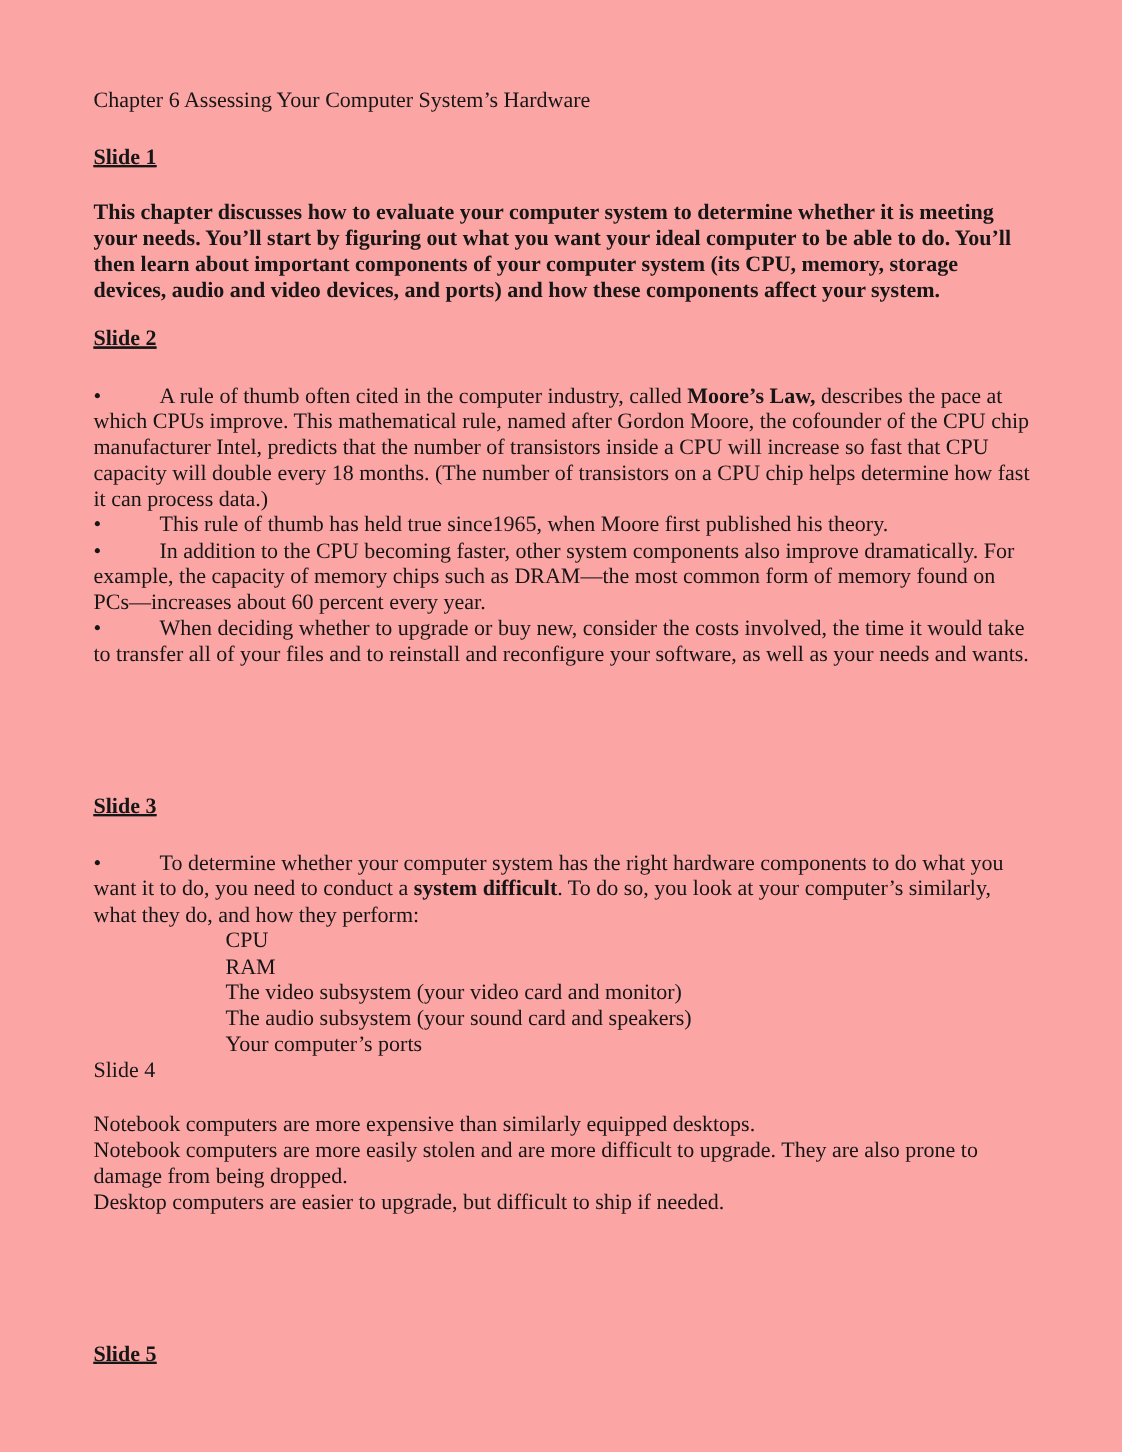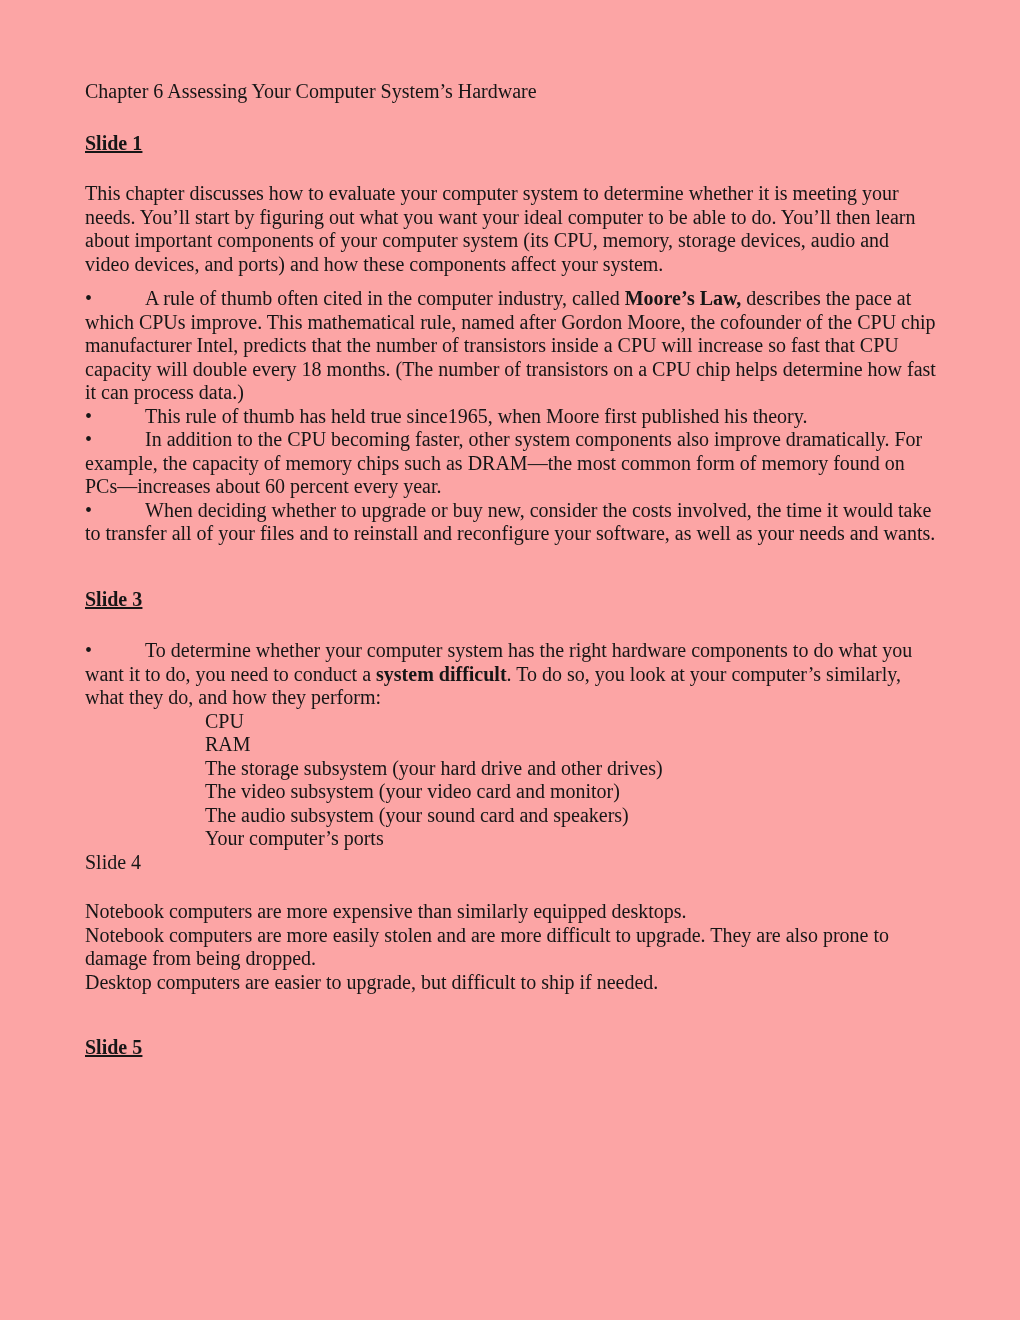--- a/index.html
+++ b/index.html
@@ -28,75 +28,76 @@
   }
   .heading-para {
     font-weight: bold;
     margin-bottom: 27px;
     text-decoration: underline;
   }
   .heading-text {
     text-decoration: underline;
   }
   .body-para {
-    margin-bottom: 11px;
+    margin-bottom: 21px;
+    font-weight: bold;
   }
   .after-heading-gap {
     margin-bottom: 28px;
   }
   .bullet-para {
     margin: 0;
   }
   .bullet-marker {
     display: inline-block;
     width: 60px;
   }
   .bold {
     font-weight: bold;
   }
   .sub-item {
     padding-left: 120px;
   }
   .big-gap-above {
-    margin-top: 42px;
+    margin-top: 115px;
   }
   .plain-heading {
     margin: 0;
   }
   .gap-below-small {
     margin-bottom: 26px;
   }
 </style>
 </head>
 <body>
 
 <div class="page">
 
   <p class="para title-para">Chapter 6 Assessing Your Computer System’s Hardware</p>
 
   <p class="para heading-para"><span class="heading-text">Slide 1</span></p>
 
   <p class="para body-para">This chapter discusses how to evaluate your computer system to determine whether it is meeting your needs. You’ll start by figuring out what you want your ideal computer to be able to do. You’ll then learn about important components of your computer system (its CPU, memory, storage devices, audio and video devices, and ports) and how these components affect your system.</p>
 
+  <p class="para heading-para after-heading-gap"><span class="heading-text">Slide 2</span></p>
 
   <p class="para bullet-para"><span class="bullet-marker">•</span><span>A rule of thumb often cited in the computer industry, called </span><span class="bold">Moore’s Law,</span><span> describes the pace at which CPUs improve. This mathematical rule, named after Gordon Moore, the cofounder of the CPU chip manufacturer Intel, predicts that the number of transistors inside a CPU will increase so fast that CPU capacity will double every 18 months. (The number of transistors on a CPU chip helps determine how fast it can process data.)</span></p>
 
   <p class="para bullet-para"><span class="bullet-marker">•</span><span>This rule of thumb has held true since1965, when Moore first published his theory.</span></p>
 
   <p class="para bullet-para"><span class="bullet-marker">•</span><span>In addition to the CPU becoming faster, other system components also improve dramatically. For example, the capacity of memory chips such as DRAM—the most common form of memory found on PCs—increases about 60 percent every year.</span></p>
 
   <p class="para bullet-para"><span class="bullet-marker">•</span><span>When deciding whether to upgrade or buy new, consider the costs involved, the time it would take to transfer all of your files and to reinstall and reconfigure your software, as well as your needs and wants.</span></p>
 
   <p class="para heading-para big-gap-above after-heading-gap"><span class="heading-text">Slide 3</span></p>
 
   <p class="para bullet-para"><span class="bullet-marker">•</span><span>To determine whether your computer system has the right hardware components to do what you want it to do, you need to conduct a </span><span class="bold">system difficult</span><span>. To do so, you look at your computer’s similarly, what they do, and how they perform:</span></p>
 
   <p class="para sub-item">CPU</p>
   <p class="para sub-item">RAM</p>
-  <p class="para sub-item">The storage subsystem (your hard drive and other drives)</p>
   <p class="para sub-item">The video subsystem (your video card and monitor)</p>
   <p class="para sub-item">The audio subsystem (your sound card and speakers)</p>
   <p class="para sub-item">Your computer’s ports</p>
 
   <p class="para plain-heading gap-below-small">Slide 4</p>
 
   <p class="para">Notebook computers are more expensive than similarly equipped desktops.</p>
   <p class="para">Notebook computers are more easily stolen and are more difficult to upgrade. They are also prone to damage from being dropped.</p>
   <p class="para">Desktop computers are easier to upgrade, but difficult to ship if needed.</p>
 

